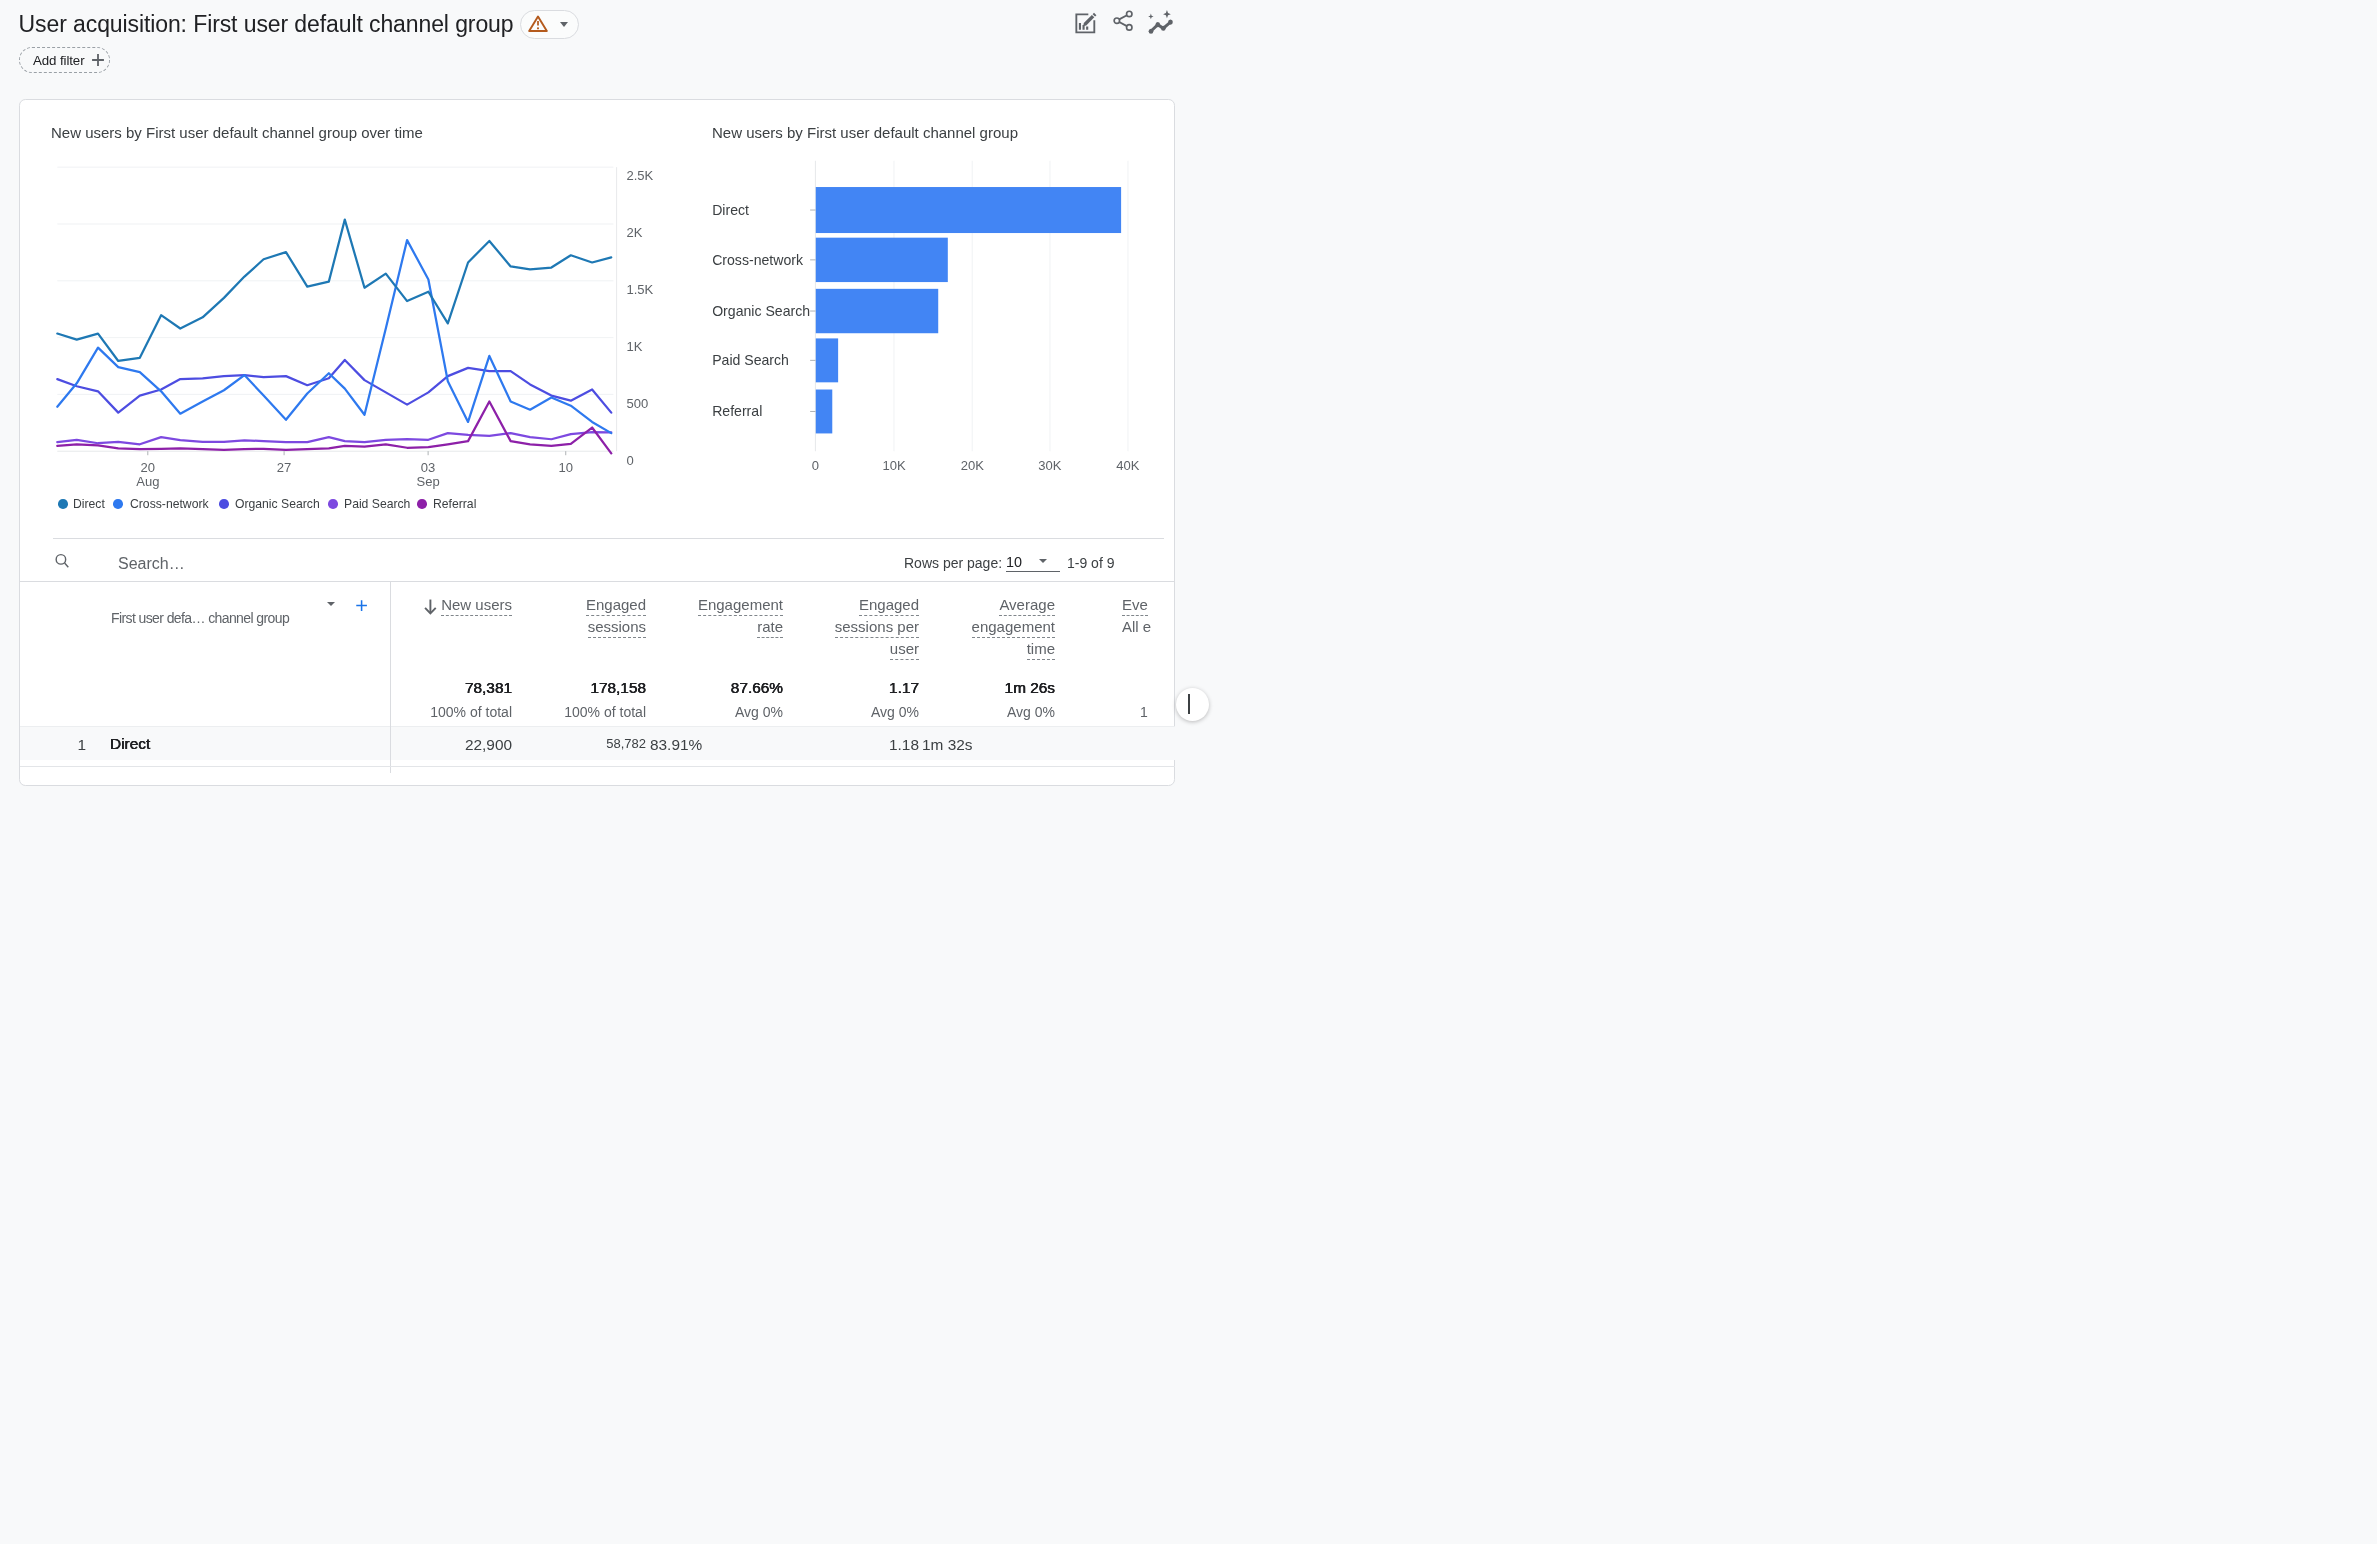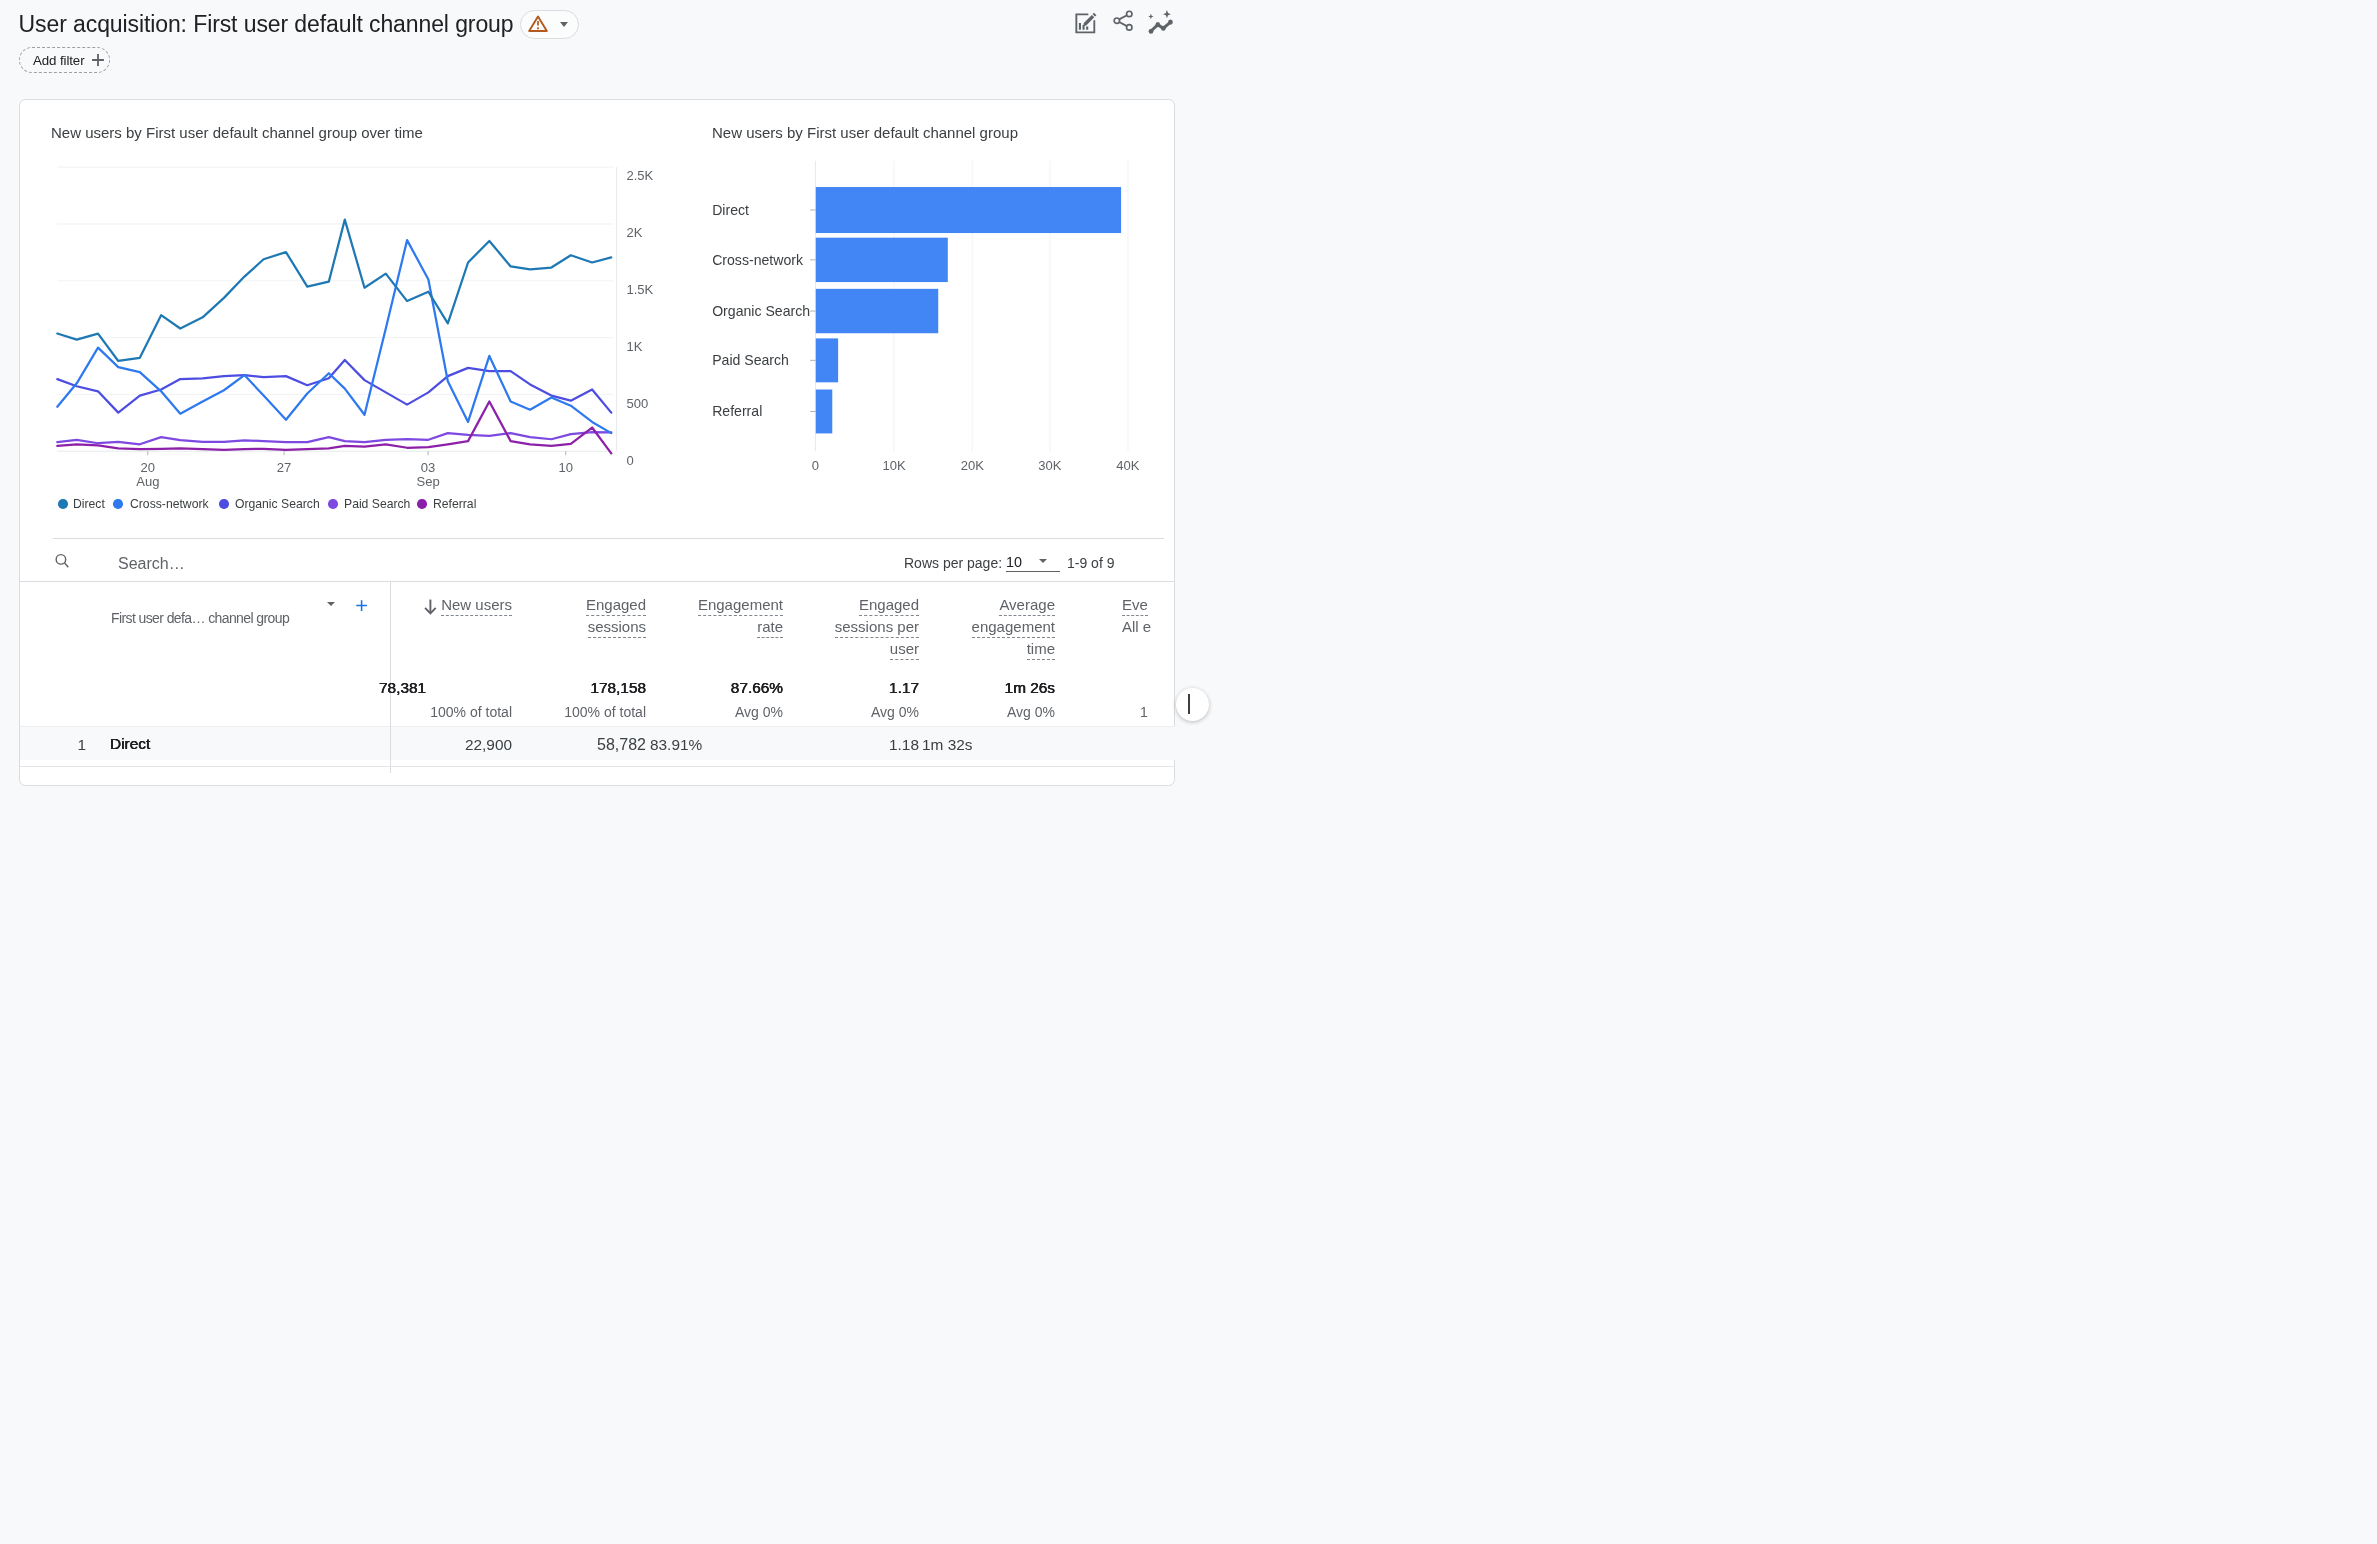--- a/index.html
+++ b/index.html
@@ -143,38 +143,38 @@
     <path d="M12 1 V26" stroke-width="3.6"></path>
     <path d="M2 16.5 L12 27 L22 16.5" stroke-width="3.6"></path>
   </svg>
 <div class="abs" style="left:379px;top:594px;width:133px;text-align:right;font-size:15px;font-weight:500;color:#5f6368;line-height:22px;"><span style="border-bottom:1.1px dashed #80868b;padding-bottom:1.6px;">New users</span></div>
 <div class="abs" style="left:513px;top:594px;width:133px;text-align:right;font-size:15px;font-weight:500;color:#5f6368;line-height:22px;"><span style="border-bottom:1.1px dashed #80868b;padding-bottom:1.6px;">Engaged</span><br><span style="border-bottom:1.1px dashed #80868b;padding-bottom:1.6px;">sessions</span></div>
 <div class="abs" style="left:650px;top:594px;width:133px;text-align:right;font-size:15px;font-weight:500;color:#5f6368;line-height:22px;"><span style="border-bottom:1.1px dashed #80868b;padding-bottom:1.6px;">Engagement</span><br><span style="border-bottom:1.1px dashed #80868b;padding-bottom:1.6px;">rate</span></div>
 <div class="abs" style="left:786px;top:594px;width:133px;text-align:right;font-size:15px;font-weight:500;color:#5f6368;line-height:22px;"><span style="border-bottom:1.1px dashed #80868b;padding-bottom:1.6px;">Engaged</span><br><span style="border-bottom:1.1px dashed #80868b;padding-bottom:1.6px;">sessions per</span><br><span style="border-bottom:1.1px dashed #80868b;padding-bottom:1.6px;">user</span></div>
 <div class="abs" style="left:922px;top:594px;width:133px;text-align:right;font-size:15px;font-weight:500;color:#5f6368;line-height:22px;"><span style="border-bottom:1.1px dashed #80868b;padding-bottom:1.6px;">Average</span><br><span style="border-bottom:1.1px dashed #80868b;padding-bottom:1.6px;">engagement</span><br><span style="border-bottom:1.1px dashed #80868b;padding-bottom:1.6px;">time</span></div>
 <div class="abs" style="left:1122px;top:594px;font-size:15px;font-weight:500;color:#5f6368;line-height:22px;"><span style="border-bottom:1.1px dashed #80868b;padding-bottom:1.6px;margin-top:8px;">Eve</span><br><span>All e</span></div>
 
-<div class="abs" style="left:379px;top:679px;width:133px;font-size:15.4px;letter-spacing:0px;color:#202124;text-shadow:0.3px 0 0 #202124, -0.2px 0 0 #202124;">78,381</div>
+<div class="abs" style="left:379px;top:679px;width:133px;text-align:right;font-size:15.4px;letter-spacing:0px;color:#202124;text-shadow:0.3px 0 0 #202124, -0.2px 0 0 #202124;">78,381</div>
 <div class="abs" style="left:379px;top:704px;width:133px;text-align:right;font-size:14px;color:#5f6368;">100% of total</div>
 <div class="abs" style="left:513px;top:679px;width:133px;text-align:right;font-size:15.4px;letter-spacing:0px;color:#202124;text-shadow:0.3px 0 0 #202124, -0.2px 0 0 #202124;">178,158</div>
 <div class="abs" style="left:513px;top:704px;width:133px;text-align:right;font-size:14px;color:#5f6368;">100% of total</div>
 <div class="abs" style="left:650px;top:679px;width:133px;text-align:right;font-size:15.4px;letter-spacing:0px;color:#202124;text-shadow:0.3px 0 0 #202124, -0.2px 0 0 #202124;">87.66%</div>
 <div class="abs" style="left:650px;top:704px;width:133px;text-align:right;font-size:14px;color:#5f6368;">Avg 0%</div>
 <div class="abs" style="left:786px;top:679px;width:133px;text-align:right;font-size:15.4px;letter-spacing:0px;color:#202124;text-shadow:0.3px 0 0 #202124, -0.2px 0 0 #202124;">1.17</div>
 <div class="abs" style="left:786px;top:704px;width:133px;text-align:right;font-size:14px;color:#5f6368;">Avg 0%</div>
 <div class="abs" style="left:922px;top:679px;width:133px;text-align:right;font-size:15.4px;letter-spacing:0px;color:#202124;text-shadow:0.3px 0 0 #202124, -0.2px 0 0 #202124;">1m 26s</div>
 <div class="abs" style="left:922px;top:704px;width:133px;text-align:right;font-size:14px;color:#5f6368;">Avg 0%</div>
 <div class="abs" style="left:1140px;top:704px;font-size:14px;color:#5f6368;">1</div>
 
 <div class="abs" style="left:20px;top:726px;width:1155px;height:34px;background:#f8f9fa;border-top:0.5px solid #eceef0;"></div>
 <div class="abs" style="left:390px;top:726px;width:0.7px;height:46px;background:#dadce0;"></div>
 <div class="abs" style="left:70px;top:736px;width:16px;text-align:right;font-size:15.4px;color:#3c4043;">1</div>
 <div class="abs" style="left:110px;top:735px;font-size:15.4px;letter-spacing:0px;color:#202124;text-shadow:0.3px 0 0 #202124, -0.2px 0 0 #202124;">Direct</div>
 <div class="abs" style="left:379px;top:736px;width:133px;text-align:right;font-size:15.4px;color:#3c4043;">22,900</div>
-<div class="abs" style="left:513px;top:736px;width:133px;text-align:right;font-size:16px;color:#3c4043;">58,782</div>
+<div class="abs" style="left:513px;top:736px;width:133px;text-align:right;font-size:13px;color:#3c4043;">58,782</div>
 <div class="abs" style="left:650px;top:736px;width:133px;text-align:left;font-size:15.4px;color:#3c4043;">83.91%</div>
 <div class="abs" style="left:786px;top:736px;width:133px;text-align:right;font-size:15.4px;color:#3c4043;">1.18</div>
 <div class="abs" style="left:922px;top:736px;width:133px;text-align:left;font-size:15.4px;color:#3c4043;">1m 32s</div>
 <div class="abs" style="left:20px;top:766px;width:1155px;height:0.7px;background:#e3e5e8;"></div>
 
 <div class="abs" style="left:1176px;top:688px;width:33px;height:33px;border-radius:50%;background:#fff;box-shadow:0 1.1px 4.3px rgba(0,0,0,0.25);"></div>
 <div class="abs" style="left:1188px;top:694px;width:2.1px;height:20px;background:#3c4043;"></div>
 
 
 </body></html>

